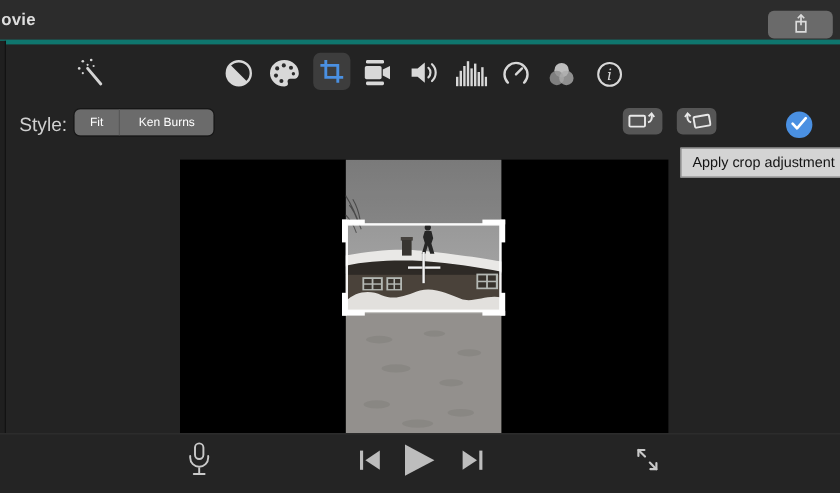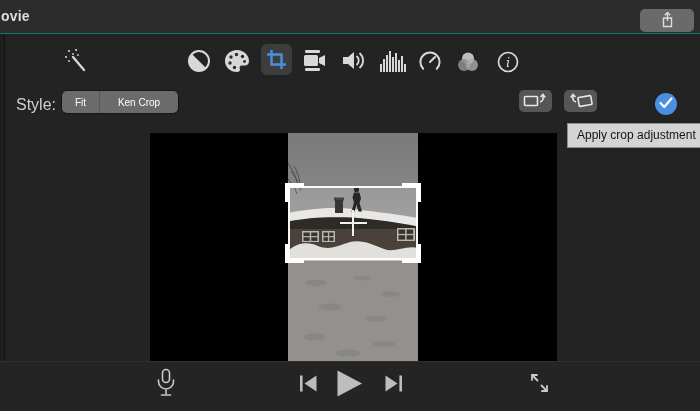--- a/index.html
+++ b/index.html
@@ -2,21 +2,21 @@
 <html><head>
 <meta charset="utf-8">
 <style>
   html,body{margin:0;padding:0;background:#111;}
   .stage{
     position:relative;width:700px;height:411px;overflow:hidden;
     background:#232323;font-family:"Liberation Sans",sans-serif;
     -webkit-font-smoothing:antialiased;
   }
   
-  .titlebar{position:absolute;left:0;top:0;width:700px;height:33px;background:#2c2c2c;border-bottom:1px solid #0f766e;}
+  .titlebar{position:absolute;left:0;top:0;width:700px;height:33px;background:#2c2c2c;border-bottom:4px solid #0f766e;}
   .win-title{position:absolute;left:1px;top:8px;font-size:14px;font-weight:700;color:#dedede;letter-spacing:.2px;}
   .share-btn{position:absolute;right:6px;top:9px;width:54px;height:23px;background:#6a6a6a;border:none;border-radius:5px;display:flex;align-items:center;justify-content:center;cursor:pointer;}
   
   .left-gutter{position:absolute;left:0;top:34px;width:4px;height:377px;background:#1f1f1f;border-right:1px solid #121212;}
   
   .tool{position:absolute;background:none;border:none;padding:0;cursor:pointer;display:flex;align-items:center;justify-content:center;}
   .tool svg{display:block;}
   .tool.selected{background:#3d3d3d;border-radius:6px;}
   
   .style-label{position:absolute;left:0;top:96px;width:56px;text-align:right;font-size:16px;color:#cfcfcf;}
@@ -163,21 +163,21 @@
   <button class="tool" style="left:496px;top:50px;width:24px;height:23px;">
     <svg width="22" height="22" viewBox="0 0 22 22">
       <circle cx="11" cy="11" r="9.5" fill="none" stroke="#d8d8d8" stroke-width="1.7"></circle>
       <text x="11" y="15.5" text-anchor="middle" font-family="'DejaVu Serif',serif" font-style="italic" font-size="13" fill="#d8d8d8">i</text>
     </svg>
   </button>
 
   <div class="style-label">Style:</div>
   <div class="segmented">
     <button class="segment seg-fit">Fit</button>
-    <button class="segment seg-ken">Ken Crop</button>
+    <button class="segment seg-ken">Ken Burns</button>
   </div>
 
   <button class="rotate-btn" style="left:519px;">
     <span>
       <svg width="25" height="16" viewBox="0 0 25 16">
         <rect x="1.5" y="4.5" width="13" height="9" rx="1" fill="none" stroke="#e8e8e8" stroke-width="1.6"></rect>
         <path d="M17,10 Q21,9 20,3.5" fill="none" stroke="#e8e8e8" stroke-width="1.6"></path>
         <path d="M17.5,5 L20,2.5 L22.2,5.5" fill="none" stroke="#e8e8e8" stroke-width="1.6"></path>
       </svg>
     </span>

